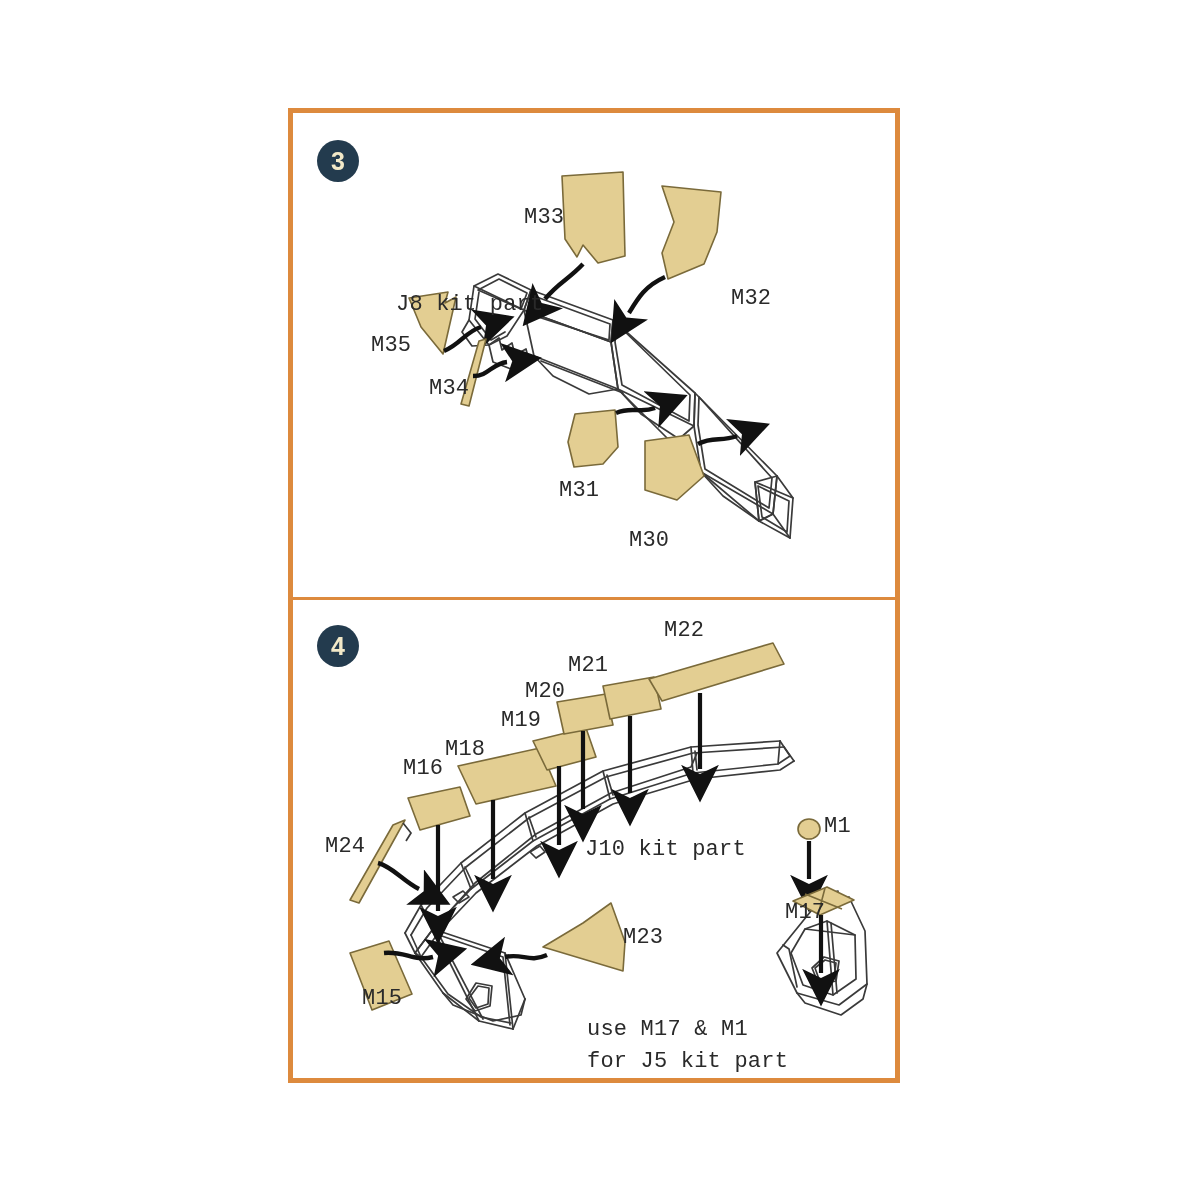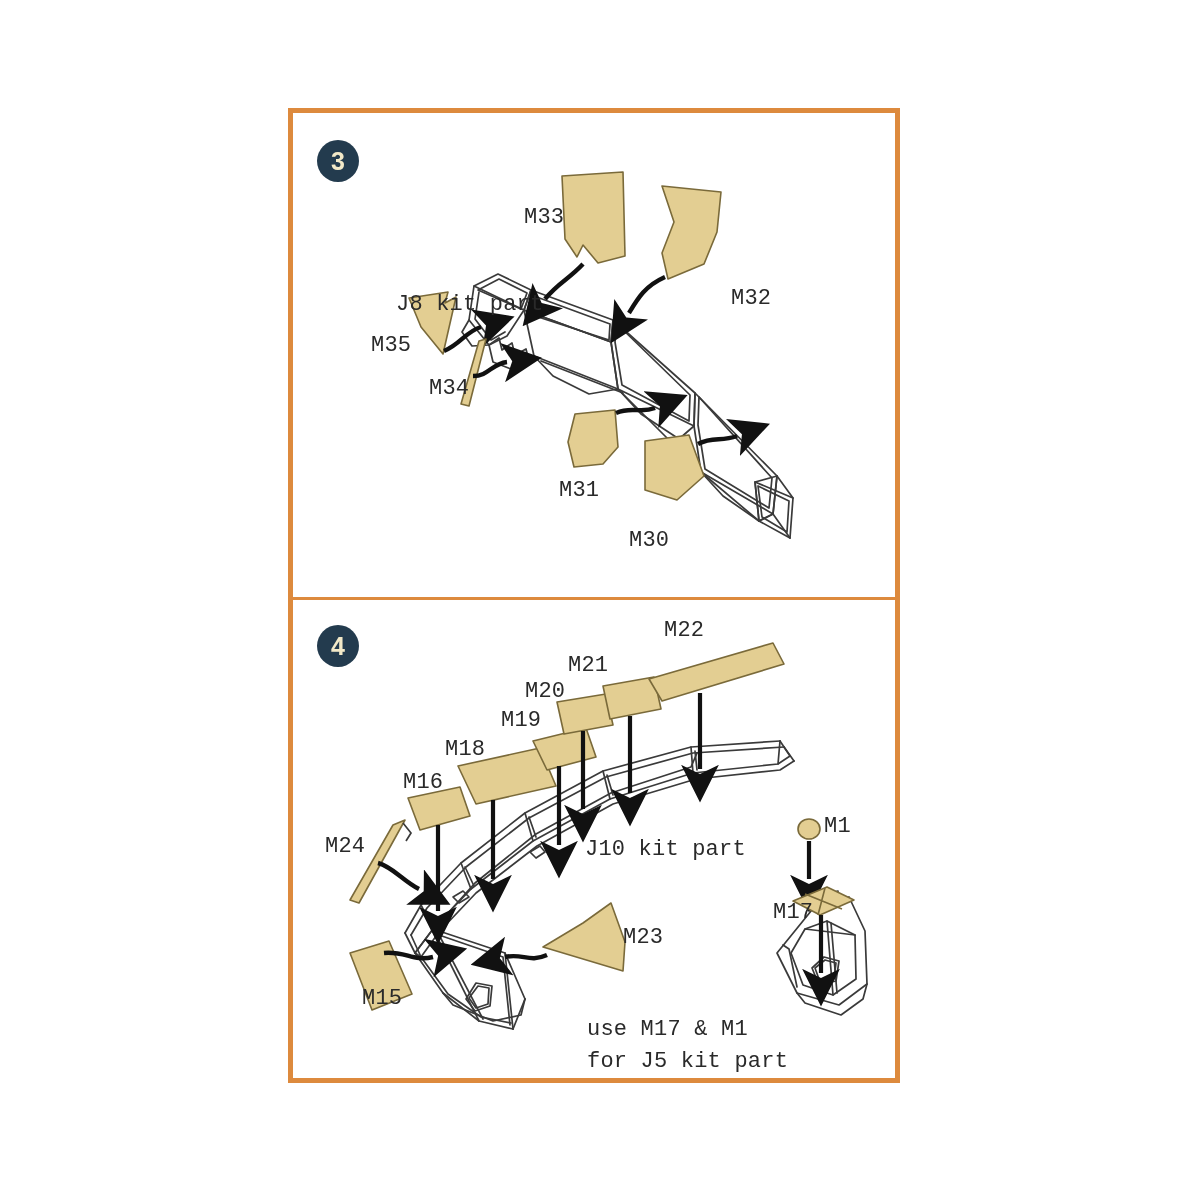--- a/index.html
+++ b/index.html
@@ -288,26 +288,26 @@
         <path d="M512,293 L549,308 M532,287 L525,314" stroke="#7A6A3A" stroke-width="1.6" fill="none"></path>
       </g>
       <path d="M528,314 L528,372" fill="none" stroke="#111" stroke-width="4.2" marker-end="url(#ah4)"></path>
     </svg>
 
     <div class="lbl" style="left:371px; top:18px;">M22</div>
     <div class="lbl" style="left:275px; top:53px;">M21</div>
     <div class="lbl" style="left:232px; top:79px;">M20</div>
     <div class="lbl" style="left:208px; top:108px;">M19</div>
     <div class="lbl" style="left:152px; top:137px;text-align:center;">M18</div>
-    <div class="lbl" style="left:110px; top:170px;">M16</div>
+    <div class="lbl" style="left:110px; top:156px;">M16</div>
     <div class="lbl" style="left:32px; top:234px;">M24</div>
     <div class="lbl" style="left:69px; top:386px;">M15</div>
     <div class="lbl" style="left:330px; top:325px;">M23</div>
     <div class="lbl" style="left:531px; top:214px;">M1</div>
-    <div class="lbl" style="left:480px; top:300px;">M17</div>
+    <div class="lbl" style="left:492px; top:300px;">M17</div>
 
     <div class="lbl" style="left:292px; top:237px;">J10 kit part</div>
 
     <div class="lbl multi" style="left:294px; top:400px;">use M17 &amp; M1</div>
     <div class="lbl multi" style="left:294px; top:432px;">for J5 kit part</div>
   </div>
 
 </div>
 
 </body></html>

